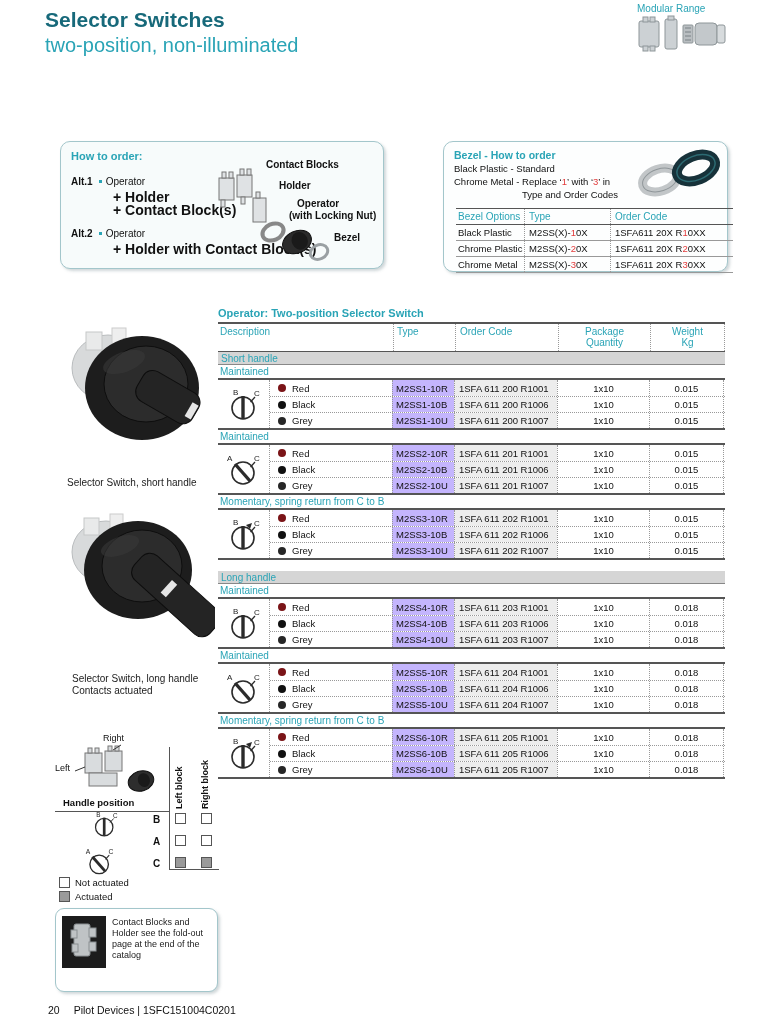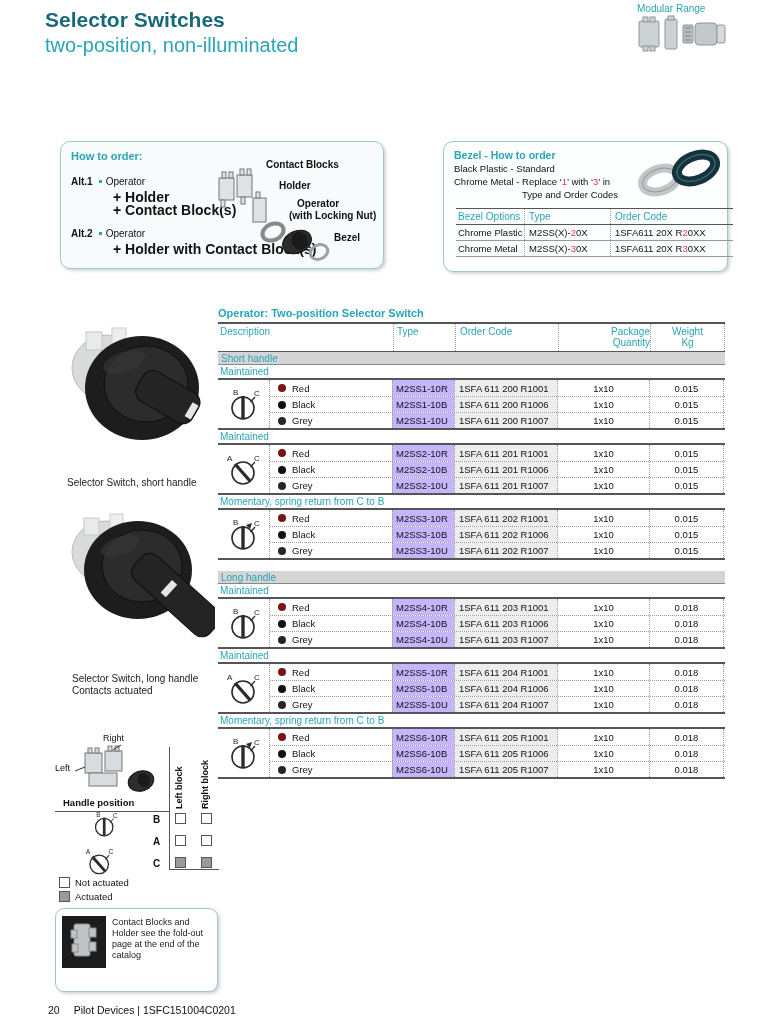--- a/index.html
+++ b/index.html
@@ -54,21 +54,21 @@
 
   
   #op-table { left:218px; top:307px; width:507px; }
   #op-title { font-size:11px; font-weight:bold; color:#2aa4b6; margin-bottom:3px; }
   #op-hdr { display:flex; border-top:2px solid #555; border-bottom:1px solid #555;
     color:#2aa4b6; font-size:10px; line-height:11px; }
   #op-hdr > div { padding:2px 0 3px 0; }
   .h-desc { width:175px; padding-left:2px !important; }
   .h-type { width:62px; border-left:1px dotted #999; padding-left:3px !important; }
   .h-code { width:103px; border-left:1px dotted #999; padding-left:4px !important; }
-  .h-qty  { width:92px;  border-left:1px dotted #999; text-align:right; }
+  .h-qty  { width:92px;  border-left:1px dotted #999; text-align:center; }
   .h-wt   { width:75px;  border-left:1px dotted #999; border-right:1px dotted #999; text-align:center; }
   .sec-band { height:13px; line-height:13px; background:#d5d5d5; color:#2aa4b6;
     font-size:10px; padding-left:3px; border-bottom:1px solid #888; }
   .sec-gap { height:11px; }
   .grp-label { color:#2aa4b6; font-size:10px; padding:1px 0 1px 2px; }
   .grp { display:flex; border-top:2px solid #555; border-bottom:2px solid #555; }
   .icon-cell { width:52px; border-right:1px dotted #999; display:flex; align-items:center; justify-content:center; }
   .rows { flex:1; }
   .row { display:flex; height:16px; font-size:9.5px; }
   .row + .row { border-top:1px dotted #999; }
@@ -175,20 +175,25 @@
     </svg>
   </div>
   <div id="bezel-table">
     <div class="bzh">
       <div class="bzc1">Bezel Options</div>
       <div class="bzc2">Type</div>
       <div class="bzc3">Order Code</div>
     </div>
     <div id="bezel-rows">
         <div class="bzr">
+          <div class="bzc1">Black Plastic</div>
+          <div class="bzc2">M2SS(X)-<span class="red">1</span>0X</div>
+          <div class="bzc3">1SFA611 20X R<span class="red">1</span>0XX</div>
+        </div>
+        <div class="bzr">
           <div class="bzc1">Chrome Plastic</div>
           <div class="bzc2">M2SS(X)-<span class="red">2</span>0X</div>
           <div class="bzc3">1SFA611 20X R<span class="red">2</span>0XX</div>
         </div>
         <div class="bzr">
           <div class="bzc1">Chrome Metal</div>
           <div class="bzc2">M2SS(X)-<span class="red">3</span>0X</div>
           <div class="bzc3">1SFA611 20X R<span class="red">3</span>0XX</div>
         </div>
       </div>

